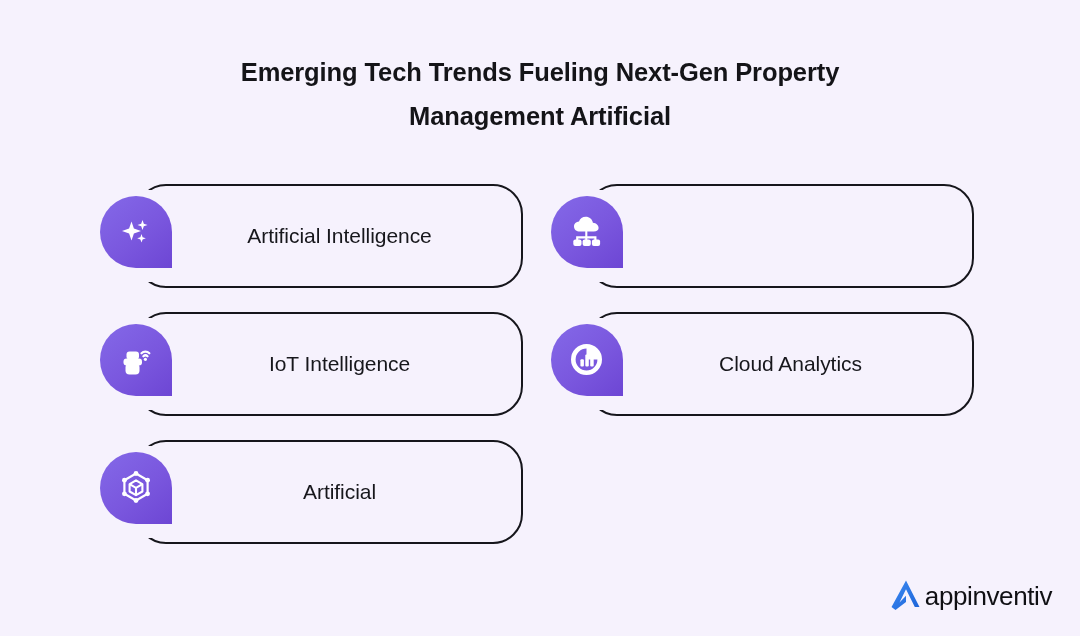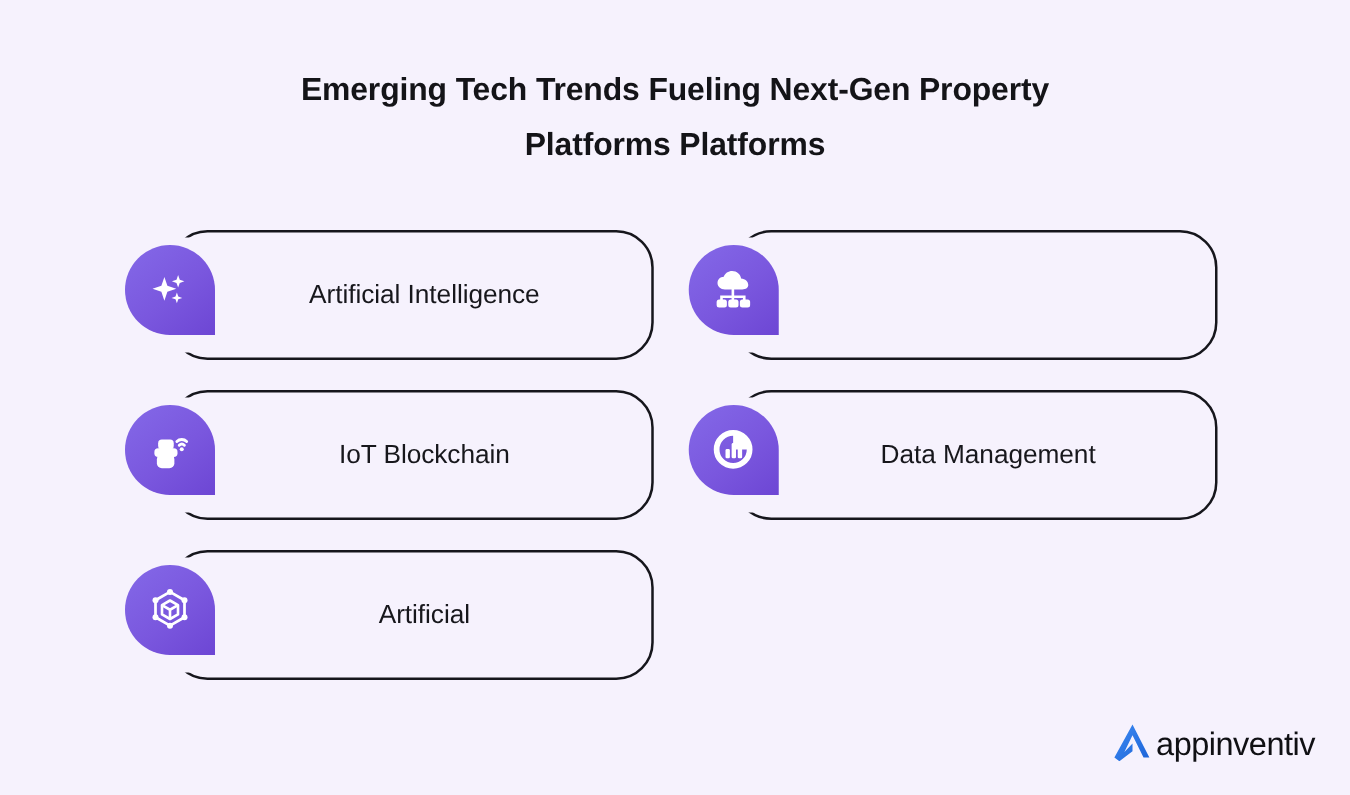--- a/index.html
+++ b/index.html
@@ -106,21 +106,21 @@
     letter-spacing:-0.4px;
   }
 </style>
 </head>
 <body>
 
 <div class="page">
 
   <div class="title-wrap">
     <div class="title-line">Emerging Tech Trends Fueling Next-Gen Property</div>
-    <div class="title-line">Platforms Platforms</div>
+    <div class="title-line">Management Artificial</div>
   </div>
 
   <div class="grid">
 
     <div class="card">
       <div class="card-outline"></div>
       <div class="card-mask"></div>
       <div class="badge">
         <svg width="40" height="40" viewBox="0 0 40 40" fill="none">
           <path d="M15.5 9.5 L17.9 16.6 L25 19 L17.9 21.4 L15.5 28.5 L13.1 21.4 L6 19 L13.1 16.6 Z" fill="#ffffff"></path>
@@ -152,36 +152,36 @@
       <div class="badge">
         <svg width="42" height="42" viewBox="0 0 42 42" fill="none">
           <rect x="11.5" y="12.5" width="12.5" height="8" rx="3" fill="#ffffff"></rect>
           <rect x="8.5" y="19.5" width="18.5" height="7" rx="3" fill="#ffffff"></rect>
           <rect x="10.5" y="24.5" width="14" height="11" rx="4" fill="#ffffff"></rect>
           <path d="M26.5 14.2 C28.6 12.1 32.2 12.1 34.3 14.2" stroke="#ffffff" stroke-width="2.3" stroke-linecap="round" fill="none"></path>
           <path d="M28.4 17.2 C29.6 16 31.3 16 32.5 17.2" stroke="#ffffff" stroke-width="2.3" stroke-linecap="round" fill="none"></path>
           <circle cx="30.4" cy="20.3" r="1.6" fill="#ffffff"></circle>
         </svg>
       </div>
-      <div class="card-label">IoT Blockchain</div>
+      <div class="card-label">IoT Intelligence</div>
     </div>
 
     <div class="card">
       <div class="card-outline"></div>
       <div class="card-mask"></div>
       <div class="badge">
         <svg width="42" height="42" viewBox="0 0 42 42" fill="none">
           <circle cx="20.5" cy="20.5" r="13.2" fill="none" stroke="#ffffff" stroke-width="4.6"></circle>
           <path d="M20.5 7.3 A13.2 13.2 0 0 1 33.7 20.5 L20.5 20.5 Z" fill="#ffffff"></path>
           <rect x="14.4" y="20.2" width="3.5" height="7.4" rx="1.1" fill="#ffffff"></rect>
           <rect x="19.3" y="15.4" width="3.5" height="12.2" rx="1.1" fill="#ffffff"></rect>
           <rect x="24.2" y="18" width="3.5" height="9.6" rx="1.1" fill="#ffffff"></rect>
         </svg>
       </div>
-      <div class="card-label">Data Management</div>
+      <div class="card-label">Cloud Analytics</div>
     </div>
 
     <div class="card">
       <div class="card-outline"></div>
       <div class="card-mask"></div>
       <div class="badge">
         <svg width="42" height="42" viewBox="0 0 42 42" fill="none">
           <path d="M21 6.5 L32.6 13.2 V26.8 L21 33.5 L9.4 26.8 V13.2 Z" fill="none" stroke="#ffffff" stroke-width="2.2" stroke-linejoin="round"></path>
           <path d="M21 13.4 L27.4 17.1 V24.5 L21 28.2 L14.6 24.5 V17.1 Z" fill="none" stroke="#ffffff" stroke-width="2.1" stroke-linejoin="round"></path>
           <path d="M14.6 17.1 L21 20.8 L27.4 17.1 M21 20.8 V28.2" stroke="#ffffff" stroke-width="2.1" stroke-linejoin="round" fill="none"></path>

